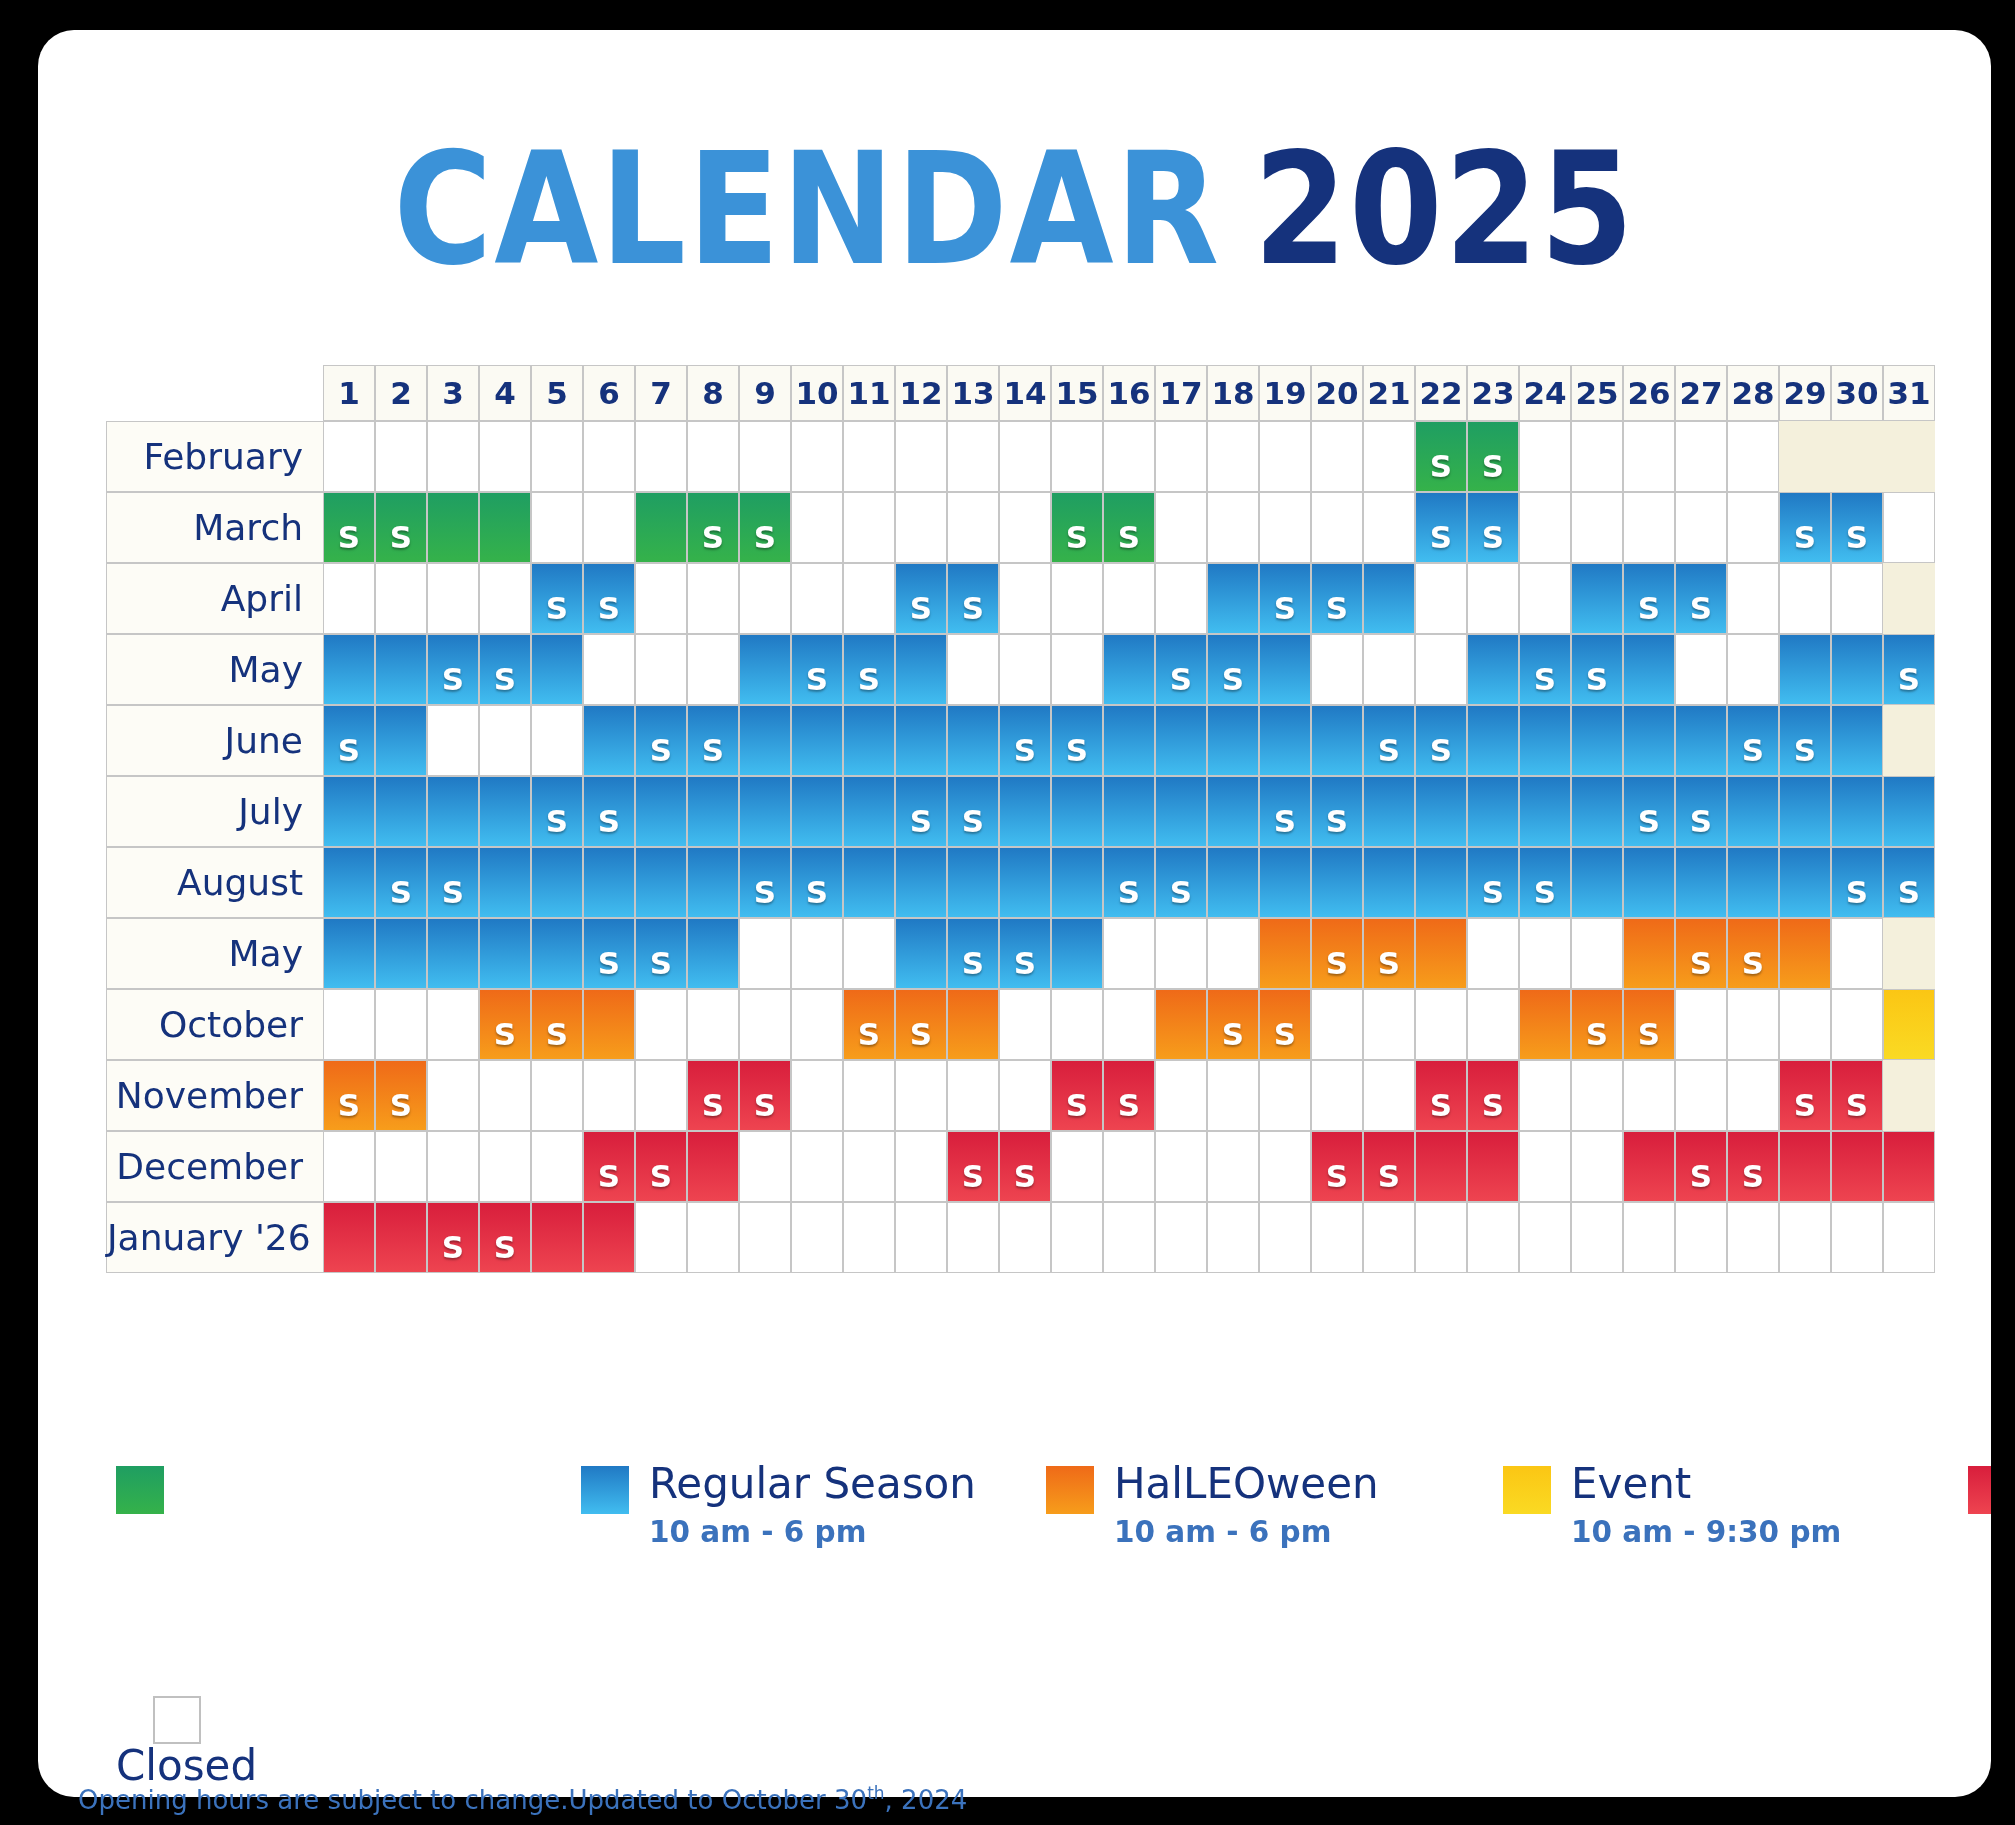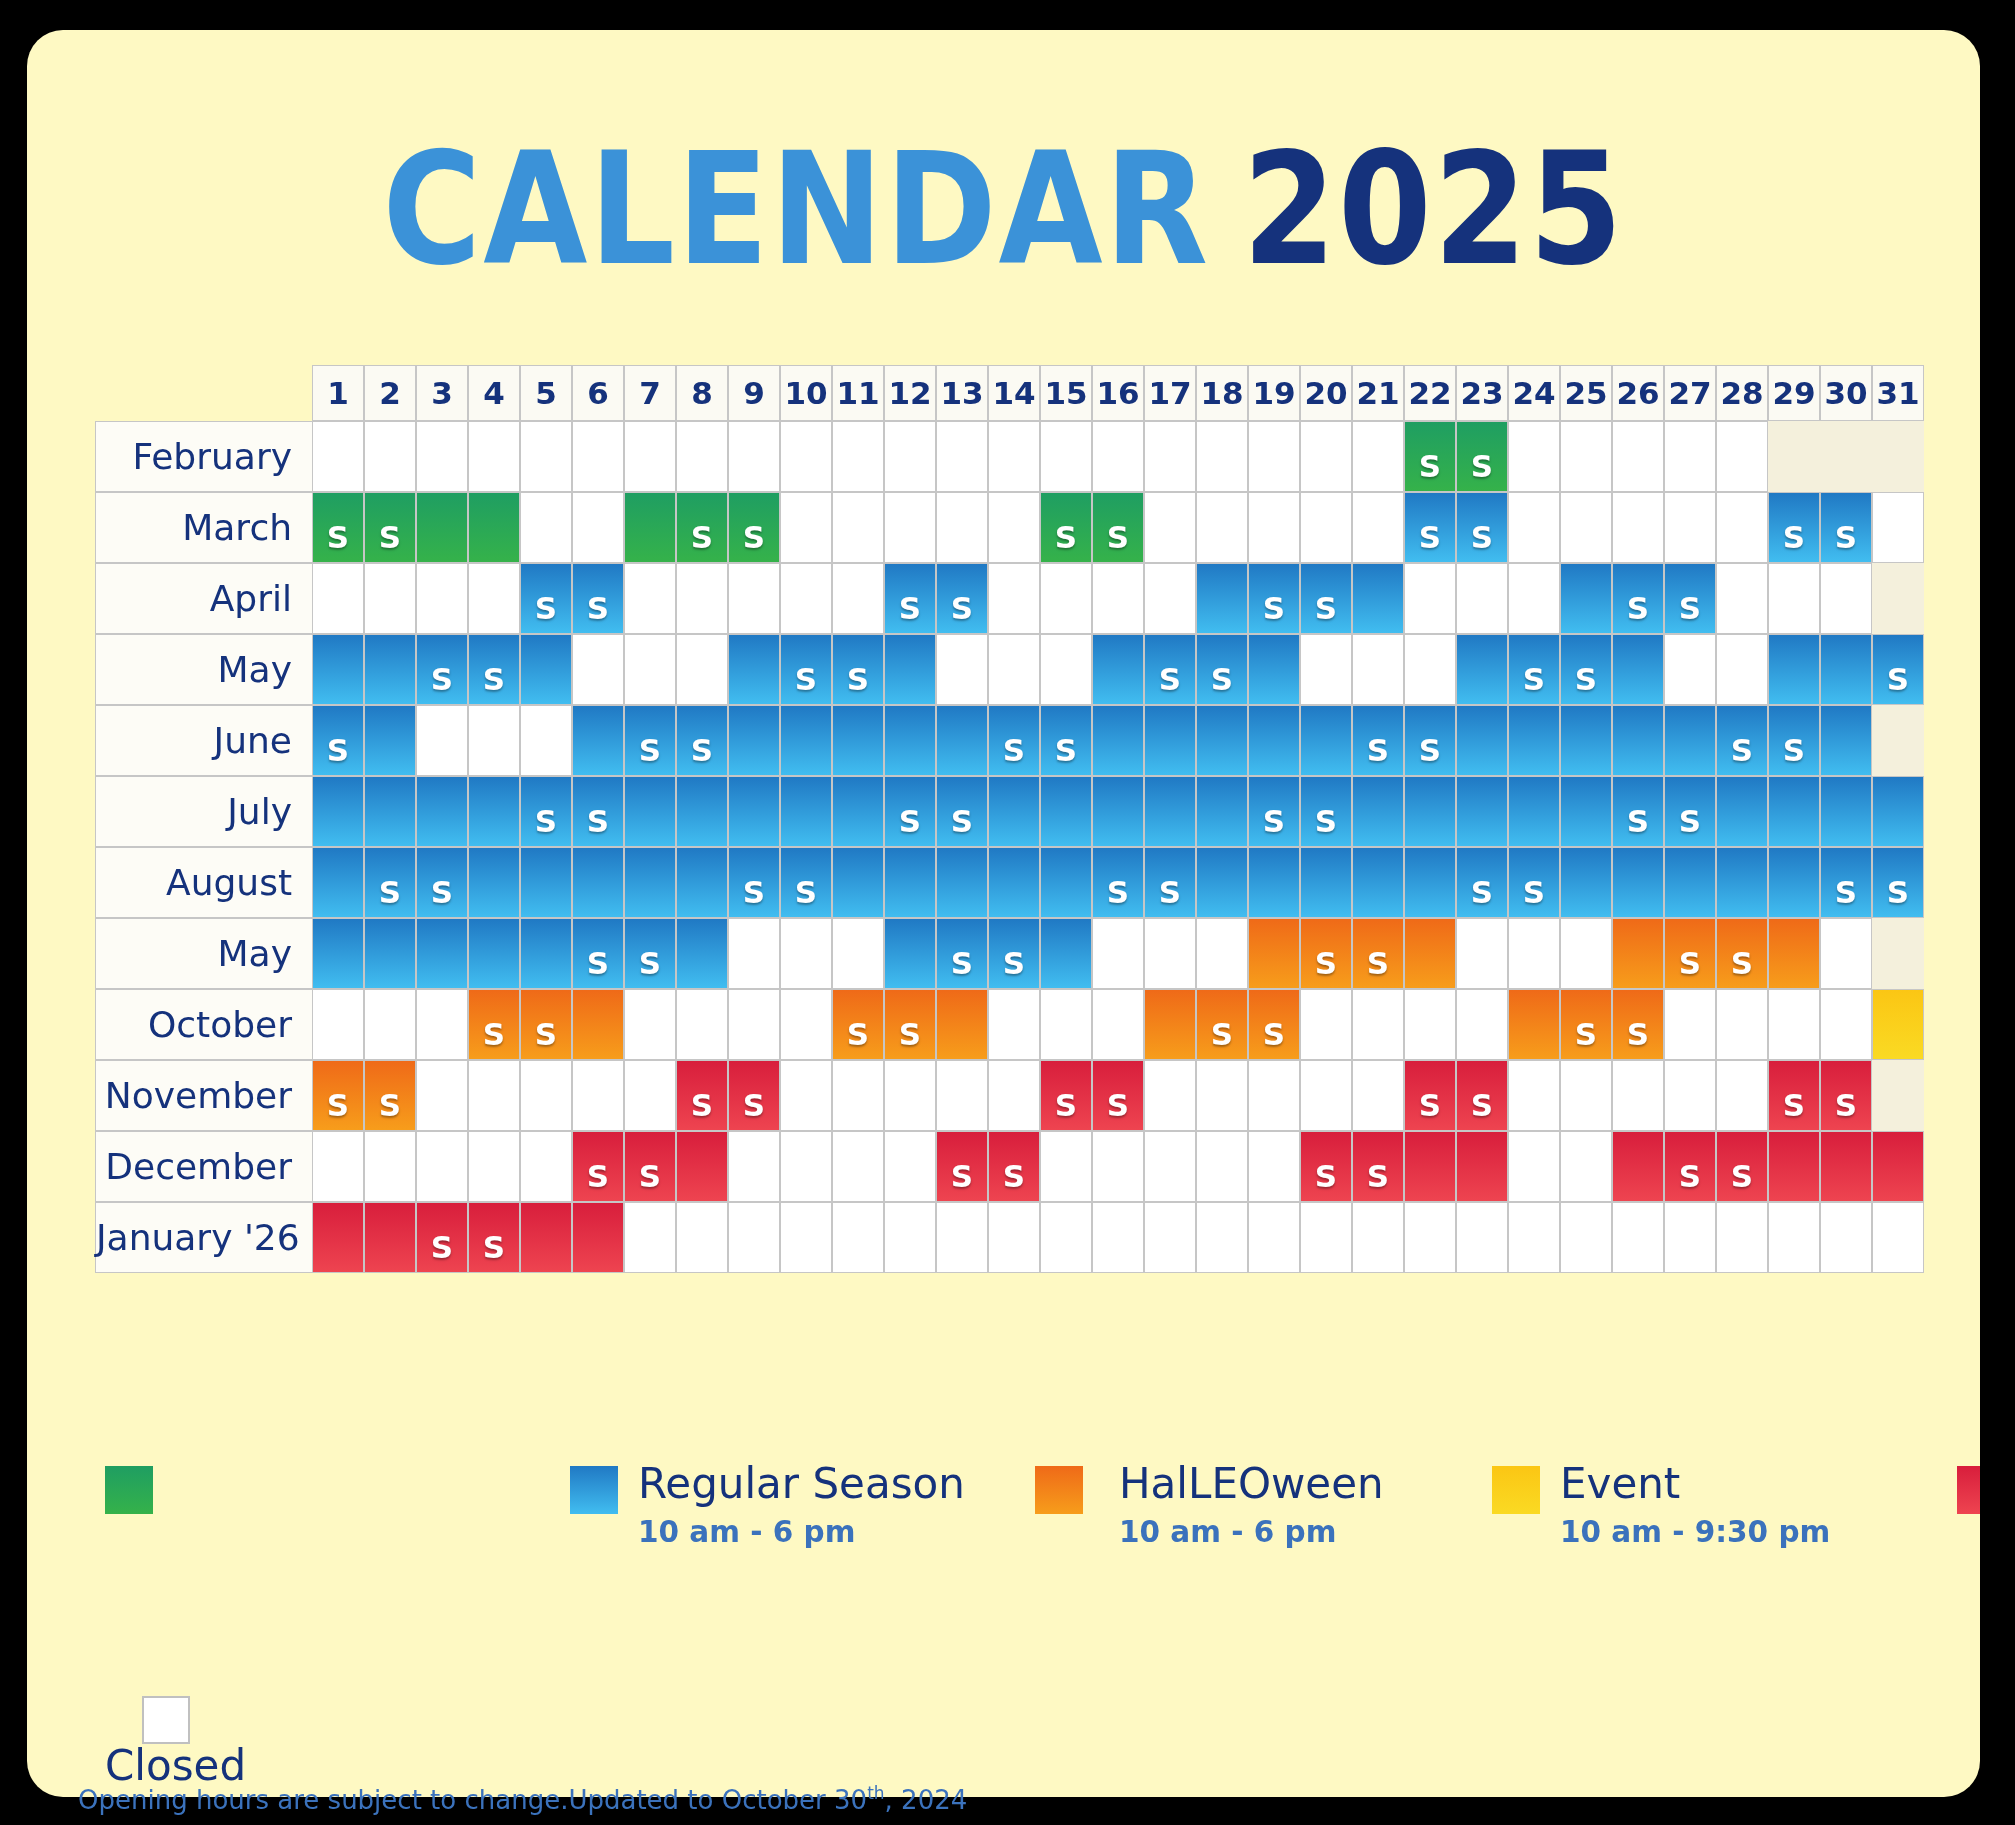--- a/index.html
+++ b/index.html
@@ -4,23 +4,23 @@
 <style>
   * { box-sizing: border-box; margin: 0; padding: 0; }
   html, body {
     width: 2015px; height: 1826px;
     background: #000000;
     font-family: "Liberation Sans", sans-serif;
     overflow: hidden;
   }
   #card {
     position: absolute;
-    left: 27px; top: 29.5px;
+    left: 38px; top: 29.5px;
     width: 1953px; height: 1767px;
-    background: #fef9c3;
+    background: #ffffff;
     border-radius: 36px;
     overflow: hidden;
   }
   #title {
     text-align: center;
     padding-top: 76px;
     font-size: 116px;
     font-weight: 700;
     letter-spacing: 1.6px;
     line-height: 1;
@@ -663,21 +663,21 @@
       <div class="leg-item" style="flex: 0 0 465px;">
         <span class="leg-swatch carnival"></span>
       </div>
       <div class="leg-item" style="flex: 0 0 465px;">
         <span class="leg-swatch regular"></span>
         <div class="leg-text">
           <span class="leg-name">Regular Season</span>
           <span class="leg-hours">10 am - 6 pm</span>
         </div>
       </div>
-      <div class="leg-item" style="flex: 0 0 457px; gap: 16px;">
+      <div class="leg-item" style="flex: 0 0 457px;">
         <span class="leg-swatch halloween"></span>
         <div class="leg-text">
           <span class="leg-name">HalLEOween</span>
           <span class="leg-hours">10 am - 6 pm</span>
         </div>
       </div>
       <div class="leg-item" style="flex: 0 0 465px;">
         <span class="leg-swatch event"></span>
         <div class="leg-text">
           <span class="leg-name">Event</span>

